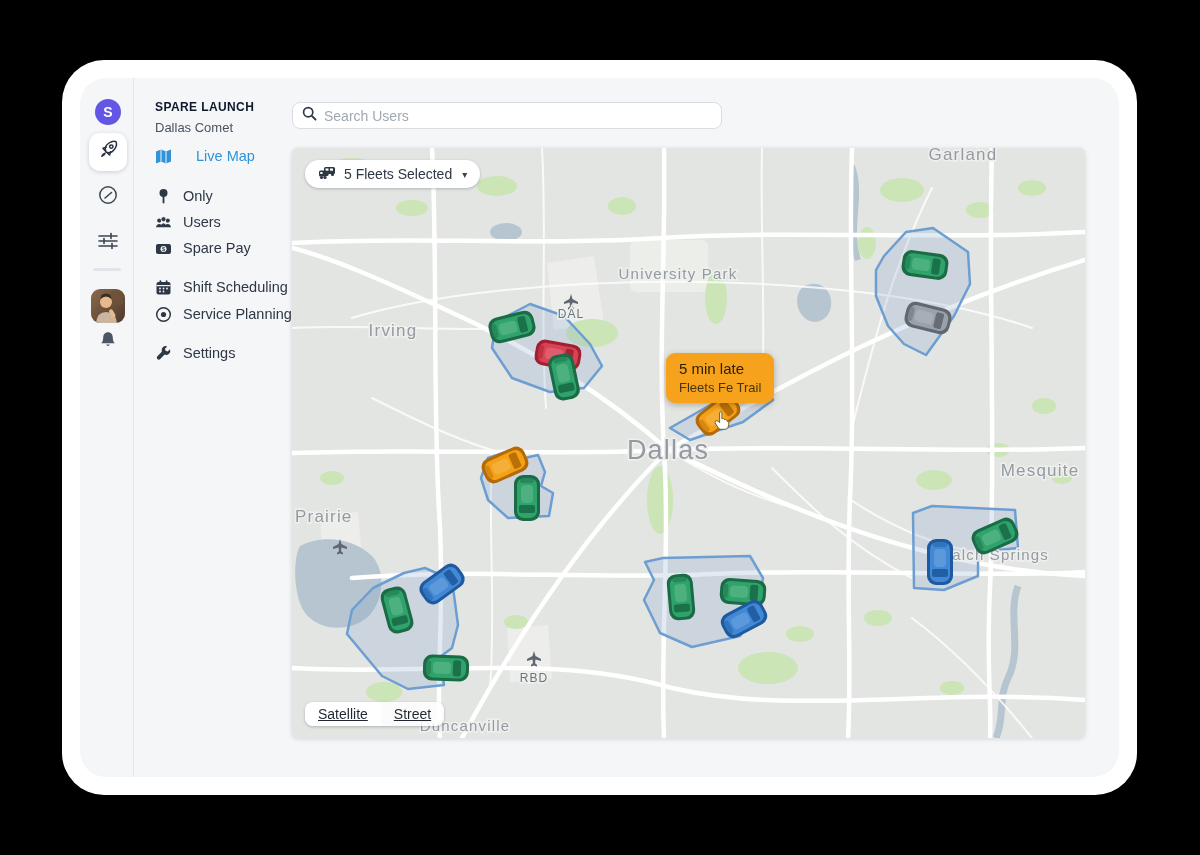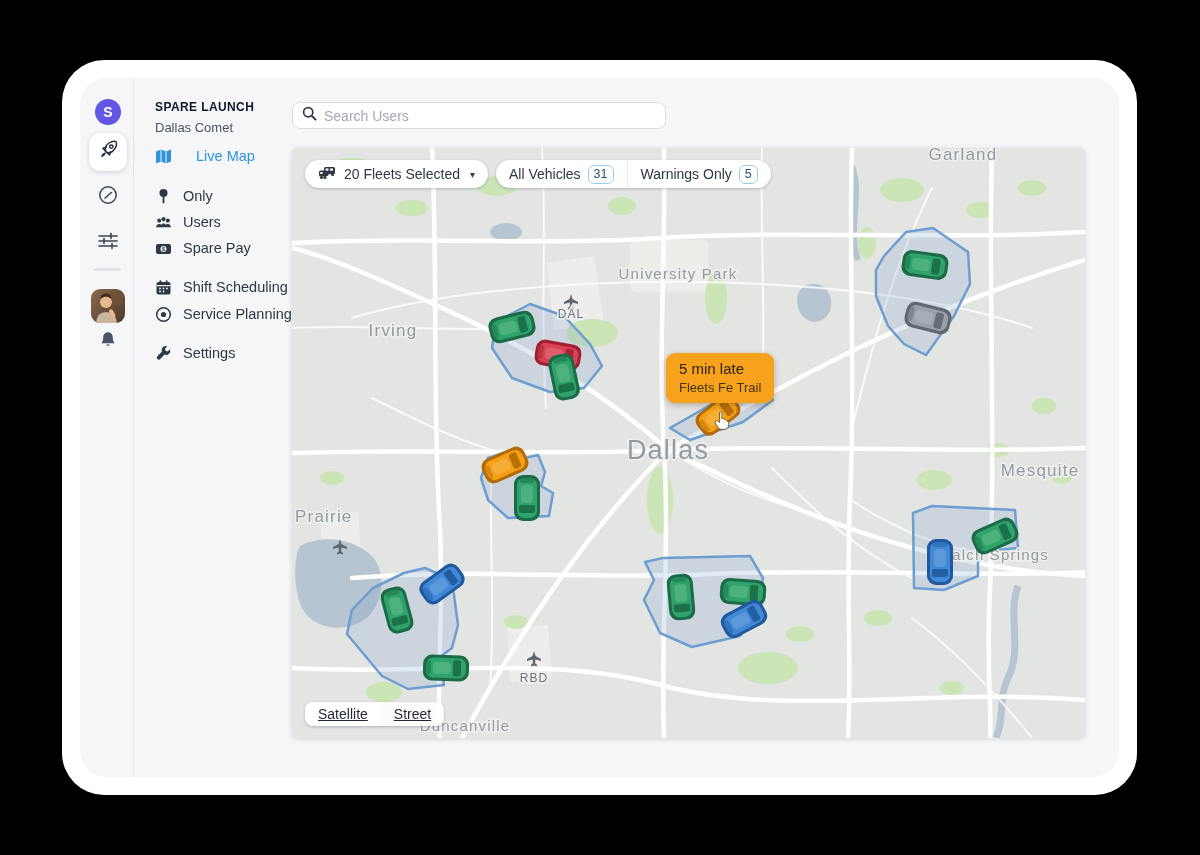--- a/index.html
+++ b/index.html
@@ -32,21 +32,21 @@
   .brand { position:absolute; left:75px; top:22px; }
   .brand-name { font-size:12px; font-weight:bold; color:#0f172a; letter-spacing:.4px; }
   .brand-org  { font-size:13px; color:#4a5360; margin-top:6px; }
   .nav-item { position:absolute; left:75px; height:26px; display:flex; align-items:center;
               gap:11px; cursor:pointer; }
   .nav-item .nav-label { font-size:14.5px; color:#2e3744; }
   .nav-item.active .nav-label { color:#2e93d8; }
   .nav-ic { width:17px; height:17px; display:flex; align-items:center; justify-content:center; }
 
   
-  .search { position:absolute; left:212px; top:24px; width:374px; height:27px;
+  .search { position:absolute; left:212px; top:24px; width:430px; height:27px;
             background:#fff; border:1px solid #d9dde3; border-radius:8px;
             display:flex; align-items:center; padding:0 9px; gap:7px; }
   .search input { border:none; outline:none; flex:1; font-size:14px; color:#333;
                   font-family:"Liberation Sans", sans-serif; background:transparent; }
   .search input::placeholder { color:#a0a8b1; }
 
   .map-panel { position:absolute; left:212px; top:70px; width:793px; height:590px;
                border-radius:6px; overflow:hidden; background:#e3e5e2;
                box-shadow:0 1px 5px rgba(20,30,50,.14); }
   .map-svg { position:absolute; left:0; top:0; }
@@ -487,34 +487,24 @@
             <rect x="7.5" y="2.5" width="3" height="2.2" fill="#fff"></rect>
             <rect x="12" y="2.5" width="3" height="2.2" fill="#fff"></rect>
             <circle cx="9" cy="8.5" r="1.6" fill="#2e3744"></circle>
             <circle cx="14.5" cy="8.5" r="1.6" fill="#2e3744"></circle>
             <rect x="1" y="4.5" width="8" height="6" rx="1.5" fill="#2e3744"></rect>
             <rect x="2.3" y="6" width="2.2" height="2" fill="#fff"></rect>
             <circle cx="3.5" cy="11.5" r="1.6" fill="#2e3744"></circle>
             <circle cx="7" cy="11.5" r="1.6" fill="#2e3744"></circle>
           </svg>
         </span>
-        <span>20 Fleets Selected</span>
+        <span>5 Fleets Selected</span>
         <span class="caret">▾</span>
       </div>
 
-      <div class="segmented">
-        <div class="segment">
-          <span>All Vehicles</span>
-          <span class="count-badge">31</span>
-        </div>
-        <div class="segment">
-          <span>Warnings Only</span>
-          <span class="count-badge">5</span>
-        </div>
-      </div>
     </div>
 
     <div class="map-tooltip">
       <div class="tooltip-title">5 min late</div>
       <div class="tooltip-sub">Fleets Fe Trail</div>
     </div>
 
     <div class="layer-toggle">
       <div class="layer-btn on">Satellite</div>
       <div class="layer-btn off">Street</div>

